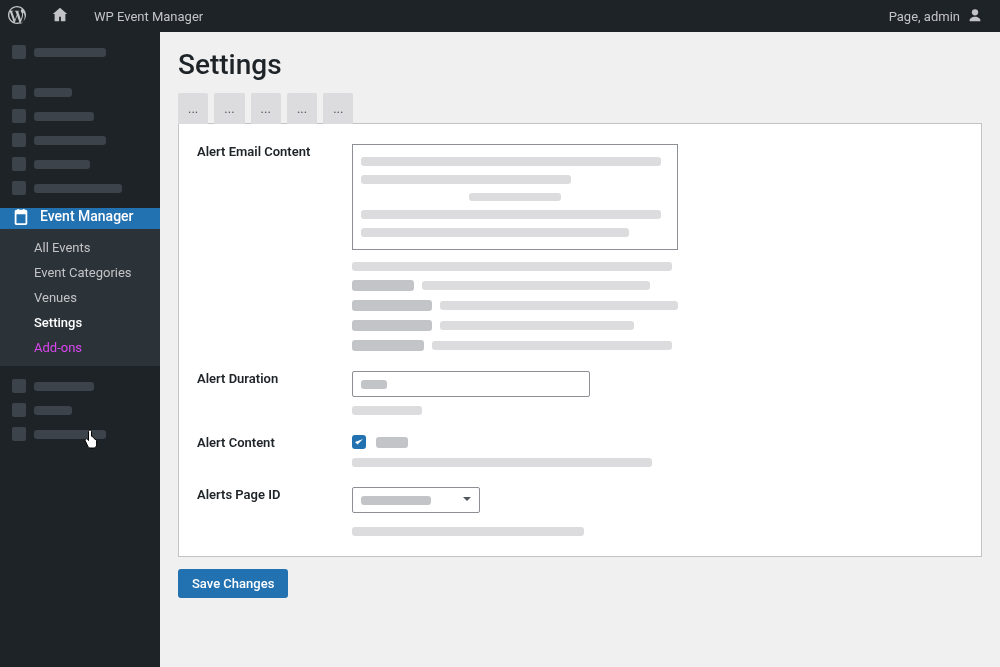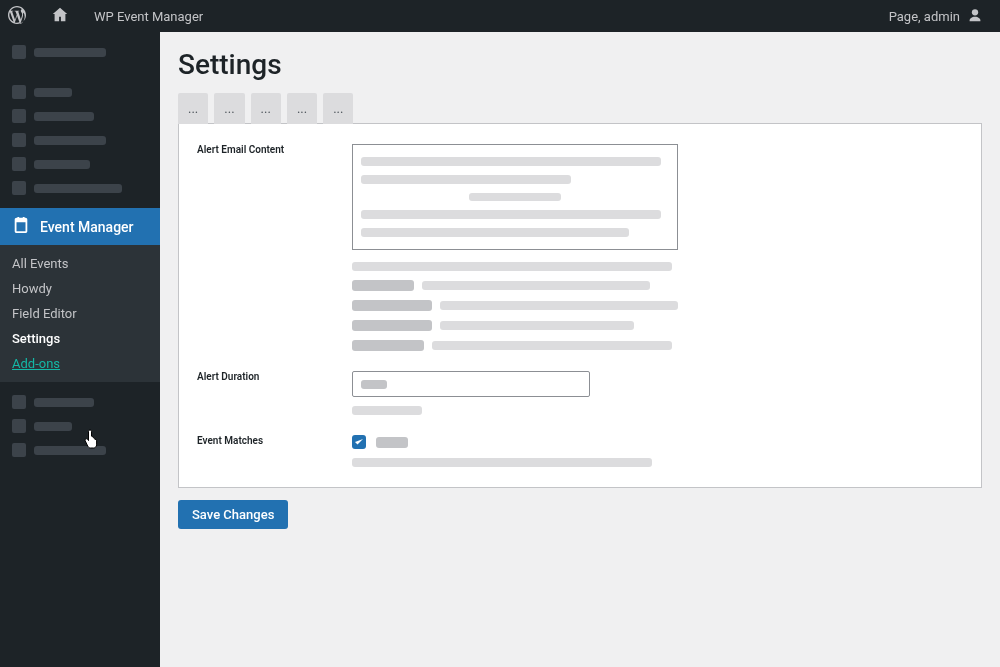--- a/index.html
+++ b/index.html
@@ -16,43 +16,43 @@
 .sidebar-group { padding: 8px 0; }
 .sidebar-placeholder-row { display: flex; align-items: center; gap: 8px; padding: 5px 12px; }
 .ph-icon { width: 14px; height: 14px; background: #3c434a; border-radius: 2px; }
 .ph-text { height: 9px; background: #3c434a; border-radius: 3px; }
 .ph-w1 { width: 38px; }
 .ph-w2 { width: 72px; }
 .ph-w3 { width: 60px; }
 .ph-w4 { width: 88px; }
 .ph-w5 { width: 56px; }
 
-.menu-active { background: #2271b1; color: #fff; display: flex; align-items: center; gap: 10px; padding: 8px 12px; font-weight: 500; position: relative; }
+.menu-active { background: #2271b1; color: #fff; display: flex; align-items: flex-start; gap: 10px; padding: 0 12px; font-weight: 500; position: relative; }
 .menu-active svg { width: 18px; height: 18px; fill: #fff; }
 .menu-arrow { position: absolute; right: -8px; top: 50%; transform: translateY(-50%); width: 0; height: 0; border-top: 8px solid transparent; border-bottom: 8px solid transparent; border-right: 8px solid #f0f0f1; }
 
 .submenu { background: #2c3338; padding: 6px 0; }
-.submenu-item { display: block; padding: 5px 12px; color: #c3c4c7; font-size: 13px; }
+.submenu-item { display: block; padding: 5px 12px; color: #c3c4c7; font-size: 13px; margin-left: 22px; }
 .submenu-item.current { color: #fff; font-weight: 500; position: relative; }
-.submenu-item.addon { color: #14b8a6; text-decoration: underline; }
+.submenu-item.addon { color: #d946ef; }
 
 .cursor { position: absolute; left: 84px; top: 397px; pointer-events: none; }
 .cursor svg { width: 16px; height: 20px; }
 
 .content { flex: 1; background: #f0f0f1; padding: 16px 18px; overflow: auto; }
 .page-title { font-size: 28px; font-weight: 500; color: #1d2327; margin-bottom: 12px; }
 
 .tabs { display: flex; gap: 6px; }
 .tab { background: #dcdcde; color: #50575e; padding: 8px 10px; font-size: 13px; border-radius: 2px 2px 0 0; cursor: pointer; }
 .tab.active { background: #fff; border: 1px solid #c3c4c7; border-bottom: 1px solid #fff; color: #1d2327; position: relative; z-index: 2; }
 
 .panel { background: #fff; border: 1px solid #c3c4c7; margin-top: -1px; padding: 10px 10px 10px 10px; }
 
 .form-table { width: 100%; border-collapse: collapse; }
-.form-table th { text-align: left; vertical-align: top; padding: 10px 8px; width: 155px; font-size: 10px; font-weight: 600; color: #1d2327; }
+.form-table th { text-align: left; vertical-align: top; padding: 10px 8px; width: 155px; font-size: 13px; font-weight: 600; color: #1d2327; }
 .form-table td { padding: 10px 8px; font-size: 13px; color: #50575e; vertical-align: top; }
 
 .textarea-box { border: 1px solid #8c8f94; width: 326px; height: 106px; padding: 12px 8px; display: flex; flex-direction: column; gap: 9px; }
 .ph-line { height: 9px; background: #dcdcde; border-radius: 3px; }
 .ph-center { margin: 0 auto; }
 
 .desc-block { display: flex; flex-direction: column; gap: 9px; margin-top: 12px; }
 .desc-row { display: flex; gap: 8px; align-items: center; }
 .ph-bold { height: 11px; background: #c3c4c7; border-radius: 3px; }
 
@@ -135,22 +135,22 @@
         <svg viewBox="0 0 20 20">
             <path d="M15 2h-1V1h-2v1H8V1H6v1H5C3.9 2 3 2.9 3 4v13c0 1.1.9 2 2 2h10c1.1 0 2-.9 2-2V4c0-1.1-.9-2-2-2zm0 15H5V7h10v10z"></path>
           </svg>
       </span>
       <span>Event Manager</span>
       <span class="menu-arrow"></span>
     </div>
 
     <div class="submenu">
       <a class="submenu-item">All Events</a>
-      <a class="submenu-item">Howdy</a>
-      <a class="submenu-item">Field Editor</a>
+      <a class="submenu-item">Event Categories</a>
+      <a class="submenu-item">Venues</a>
       <a class="submenu-item current">Settings</a>
       <a class="submenu-item addon">Add-ons</a>
     </div>
 
     <div class="sidebar-group">
       <div class="sidebar-placeholder-row">
           <span class="ph-icon"></span>
           <span class="ph-text ph-w3"></span>
         </div>
       <div class="sidebar-placeholder-row">
@@ -218,32 +218,44 @@
         <tr>
           <th>Alert Duration</th>
           <td>
             <div class="num-input">
                   <span class="ph-line"></span>
                 </div>
             <div class="ph-line" style="width:70px;margin-top:9px"></div>
           </td>
         </tr>
         <tr>
-          <th>Event Matches</th>
+          <th>Alert Content</th>
           <td>
             <div class="checkbox-row">
               <span class="checkbox">
                 <svg viewBox="0 0 10 10">
                       <path d="M1 5l2.5 2.5L9 2"></path>
                     </svg>
               </span>
               <span class="ph-line" style="width:32px;background:#c3c4c7;height:11px"></span>
             </div>
             <div class="ph-line" style="width:300px;margin-top:9px"></div>
           </td>
         </tr>
+        <tr>
+          <th>Alerts Page ID</th>
+          <td>
+            <div class="select-box">
+              <span class="ph-line"></span>
+              <span><svg viewBox="0 0 12 12">
+                      <path d="M2 4l4 4 4-4z"></path>
+                    </svg></span>
+            </div>
+            <div class="ph-line" style="width:232px;margin-top:14px"></div>
+          </td>
+        </tr>
       </tbody>
         </table>
     </div>
 
     <button class="save-btn">Save Changes</button>
   </div>
 </div>
 
 </body></html>

